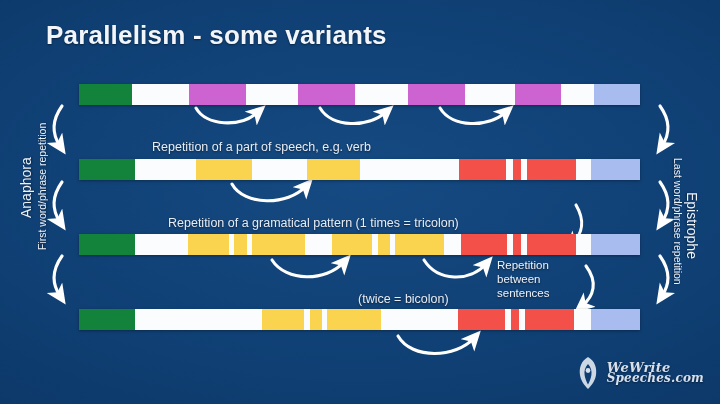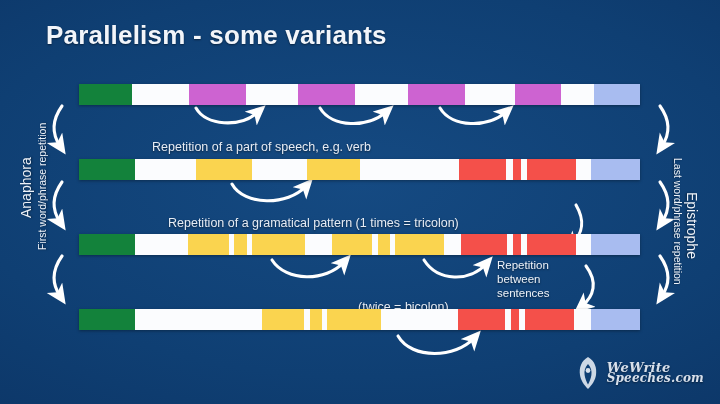--- a/index.html
+++ b/index.html
@@ -175,21 +175,21 @@
       <div class="seg" style="background: rgb(251, 252, 254); width: 3.07167%;"></div>
       <div class="seg" style="background: rgb(244, 80, 74); width: 8.19113%;"></div>
       <div class="seg" style="background: rgb(251, 252, 254); width: 1.02389%;"></div>
       <div class="seg" style="background: rgb(244, 80, 74); width: 1.53584%;"></div>
       <div class="seg" style="background: rgb(251, 252, 254); width: 1.02389%;"></div>
       <div class="seg" style="background: rgb(244, 80, 74); width: 8.70307%;"></div>
       <div class="seg" style="background: rgb(251, 252, 254); width: 2.73038%;"></div>
       <div class="seg" style="background: rgb(168, 188, 240); width: 8.70307%;"></div>
     </div>
 
-  <div class="caption" style="left:358px;top:300px;">(twice = bicolon)</div>
+  <div class="caption" style="left:358px;top:292px;">(twice = bicolon)</div>
   <div class="bar" id="bar4" style="top:309px;">
       <div class="seg" style="background: rgb(19, 130, 59); width: 9.98279%;"></div>
       <div class="seg" style="background: rgb(251, 252, 254); width: 22.7194%;"></div>
       <div class="seg" style="background: rgb(250, 212, 79); width: 7.40103%;"></div>
       <div class="seg" style="background: rgb(251, 252, 254); width: 1.0327%;"></div>
       <div class="seg" style="background: rgb(250, 212, 79); width: 2.23752%;"></div>
       <div class="seg" style="background: rgb(251, 252, 254); width: 0.860585%;"></div>
       <div class="seg" style="background: rgb(250, 212, 79); width: 9.63855%;"></div>
       <div class="seg" style="background: rgb(251, 252, 254); width: 13.7694%;"></div>
       <div class="seg" style="background: rgb(244, 80, 74); width: 8.26162%;"></div>

